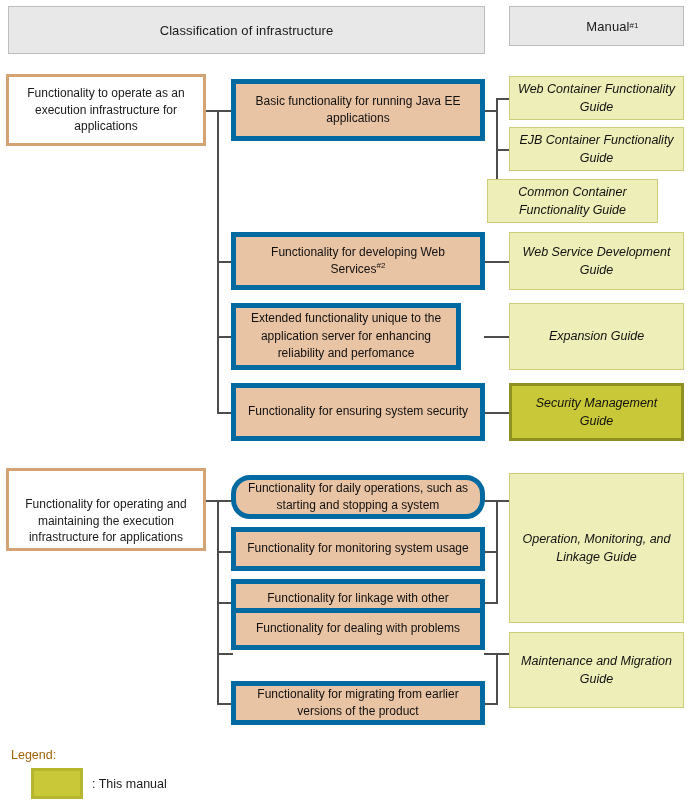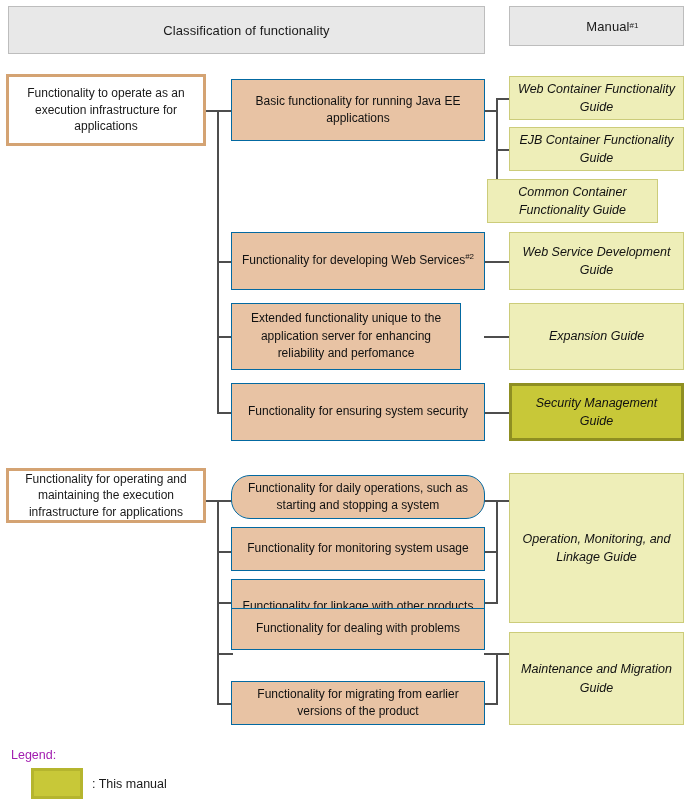--- a/index.html
+++ b/index.html
@@ -52,21 +52,21 @@
     font-size: 12px;
     line-height: 1.38;
     padding: 2px 6px;
     color: #1a1a1a;
   }
 
   
   .fn {
     position: absolute;
     background: #e8c3a4;
-    border: 1px solid #0369a1;
+    border: 5px solid #0369a1;
     box-sizing: border-box;
     display: flex;
     align-items: center;
     justify-content: center;
     text-align: center;
     font-size: 12px;
     line-height: 1.45;
     padding: 2px 8px;
     color: #111111;
   }
@@ -102,41 +102,41 @@
     position: absolute;
     background: #4d4d4d;
   }
   .ln.h { height: 2px; }
   .ln.v { width: 2px; }
 
   
   .legend-label {
     position: absolute;
     font-size: 12.5px;
-    color: #a21caf;
+    color: #a16207;
   }
   .legend-swatch {
     position: absolute;
     background: #c8c838;
     border: 3px solid #b5b52e;
     box-sizing: border-box;
   }
   .legend-text {
     position: absolute;
     font-size: 12.5px;
     color: #1a1a1a;
   }
 </style>
 </head>
 <body>
 
 <div id="canvas">
 
   <div class="hdr" style="left:8px; top:6px; width:477px; height:48px;">
-    <span>Classification of functionality</span>
+    <span>Classification of infrastructure</span>
   </div>
 
   <div class="hdr" style="left:509px; top:6px; width:175px; height:40px;padding-left:32px;">
     <span>Manual</span>
       <span class="sup">#1</span>
   </div>
 
   <div class="ln v" style="left:217px; top:110px; height:303px;"></div>
 
   <div class="ln h" style="left:204px; top:110px; width:15px;"></div>
@@ -172,21 +172,21 @@
 
   <div class="ln v" style="left:496px; top:653px; height:52px;"></div>
   <div class="ln h" style="left:484px; top:653px; width:14px;"></div>
   <div class="ln h" style="left:484px; top:703px; width:14px;"></div>
   <div class="ln h" style="left:496px; top:653px; width:15px;"></div>
 
   <div class="cat" style="left:6px; top:74px; width:200px; height:72px;">
     <span>Functionality to operate as an execution infrastructure for applications</span>
   </div>
 
-  <div class="cat" style="left:6px; top:468px; width:200px; height:55px;">
+  <div class="cat" style="left:6px; top:468px; width:200px; height:83px;align-items:flex-end;">
     <span>Functionality for operating and maintaining the execution infrastructure for applications</span>
   </div>
 
   <div class="fn" style="left:231px; top:79px; width:254px; height:62px;">
     <div><span>Basic functionality for running Java EE applications</span><span class="sup"></span></div>
   </div>
 
   <div class="fn" style="left:231px; top:232px; width:254px; height:58px;">
     <div><span>Functionality for developing Web Services</span><span class="sup">#2</span></div>
   </div>
@@ -240,21 +240,21 @@
   </div>
 
   <div class="man current" style="left:509px; top:383px; width:175px; height:58px;">
     <span>Security Management Guide</span>
   </div>
 
   <div class="man" style="left:509px; top:473px; width:175px; height:150px;">
     <span>Operation, Monitoring, and Linkage Guide</span>
   </div>
 
-  <div class="man" style="left:509px; top:632px; width:175px; height:93px;">
+  <div class="man" style="left:509px; top:632px; width:175px; height:76px;">
     <span>Maintenance and Migration Guide</span>
   </div>
 
   <div class="legend-label" style="left:11px; top:748px;">Legend:</div>
 
   <div class="legend-swatch" style="left:31px; top:768px; width:52px; height:31px;"></div>
 
   <div class="legend-text" style="left:92px; top:777px;">: This manual</div>
 
 </div>

